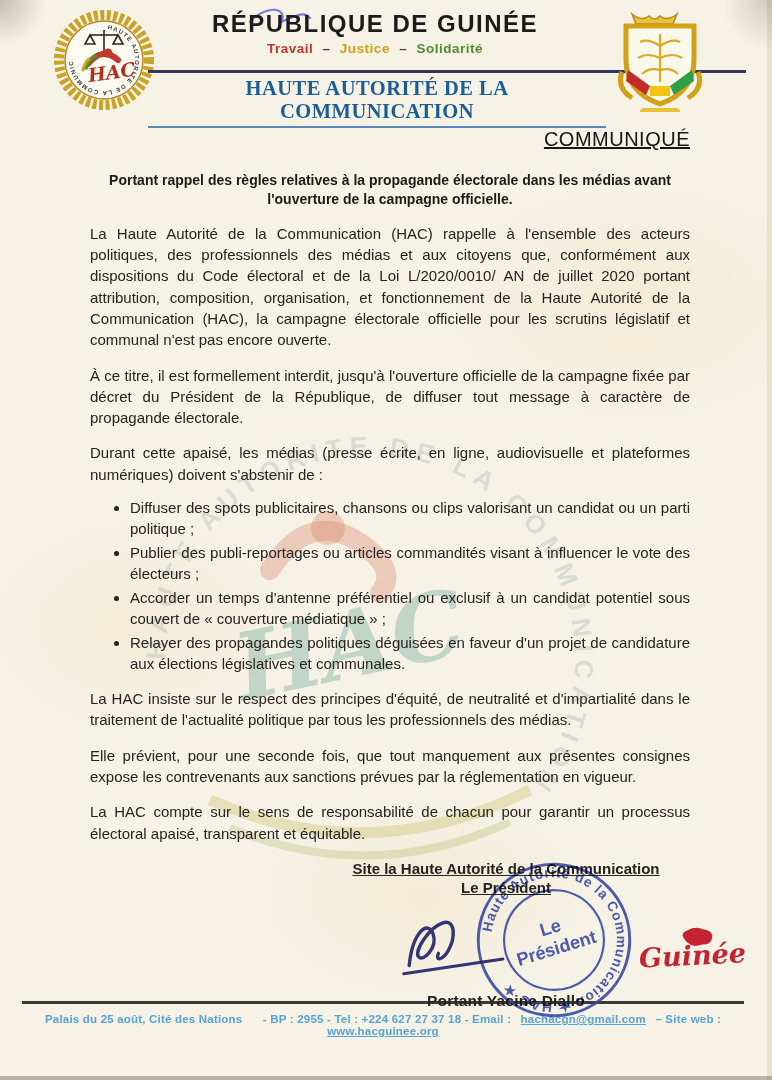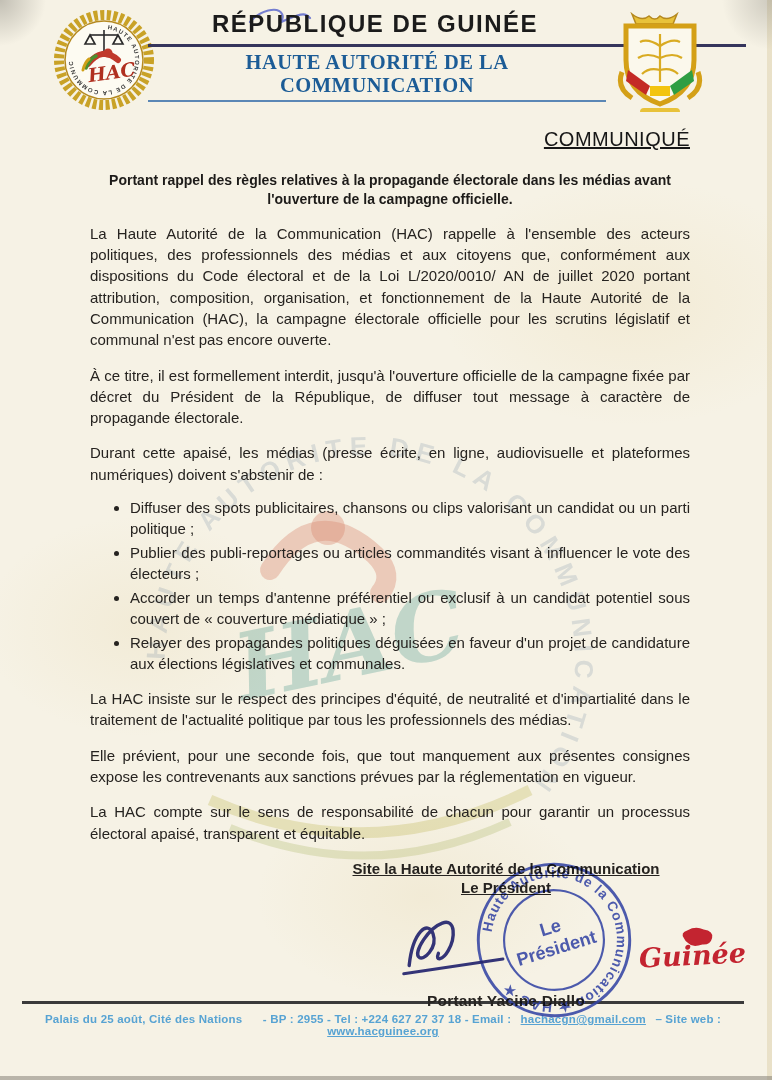--- a/index.html
+++ b/index.html
@@ -33,21 +33,21 @@
   .pen-mark { position: absolute; left: 248px; top: 6px; }
   .arms { position: absolute; right: 66px; top: 12px; }
   .head-center { position: absolute; left: 160px; top: 10px; width: 430px; text-align: center; }
   .republic { font-size: 24px; font-weight: bold; letter-spacing: 1.5px; color: #1b1b1b; }
   .motto { margin-top: 3px; font-size: 13.5px; font-weight: bold; letter-spacing: .5px; }
   .m-red   { color: #b8382b; }
   .m-gold  { color: #cfa018; }
   .m-green { color: #4d8f2f; }
   .m-sep   { color: #44434f; margin: 0 5px; }
   .banner {
-    position: absolute; left: 148px; right: 26px; top: 44px;
+    position: absolute; left: 148px; right: 26px; top: 70px;
     border-top: 3px solid #35355c;
     padding-top: 4px;
   }
   .banner-text {
     display: block; width: 458px; text-align: center;
     font-family: "Liberation Serif", serif;
     font-size: 20.5px; font-weight: bold; letter-spacing: .5px;
     color: #1c5c96;
     padding-bottom: 3px;
     border-bottom: 2px solid #5b87b5;
@@ -146,20 +146,27 @@
       <path d="M31,62 q2,-8 6,-11" fill="none" stroke="#cfa018" stroke-width="3" stroke-linecap="round"></path>
       <text x="36" y="72" font-family="DejaVu Serif, serif" font-style="italic" font-weight="bold" font-size="19" fill="#b03020" transform="rotate(-8 52 66)">HAC</text>
     </svg>
 
     <svg class="pen-mark" width="64" height="22" viewBox="0 0 64 22">
       <path d="M2,16 C12,4 30,0 34,8 S24,20 40,13 58,8 62,12" fill="none" stroke="#4a57c8" stroke-width="2.2" opacity=".75" stroke-linecap="round"></path>
     </svg>
 
     <div class="head-center">
       <div class="republic">RÉPUBLIQUE DE GUINÉE</div>
+      <div class="motto">
+        <span class="m-red">Travail</span>
+        <span class="m-sep">–</span>
+        <span class="m-gold">Justice</span>
+        <span class="m-sep">–</span>
+        <span class="m-green">Solidarité</span>
+      </div>
     </div>
 
     <div class="banner">
       <span class="banner-text">HAUTE AUTORITÉ DE LA COMMUNICATION</span>
     </div>
 
     <svg class="arms" width="92" height="102" viewBox="0 0 92 102">
       <path d="M18,2 q10,8 17,2 q6,6 11,0 q7,6 17,-2 l-4,10 h-37 z" fill="#e8c23a" stroke="#b5891f" stroke-width="1.5"></path>
       <path d="M12,14 h68 v34 q0 32 -34 44 q-34 -12 -34 -44 z" fill="#fbf8ec" stroke="#d4a017" stroke-width="5"></path>
       <g stroke="#d9ab22" stroke-width="2.2" fill="none">

